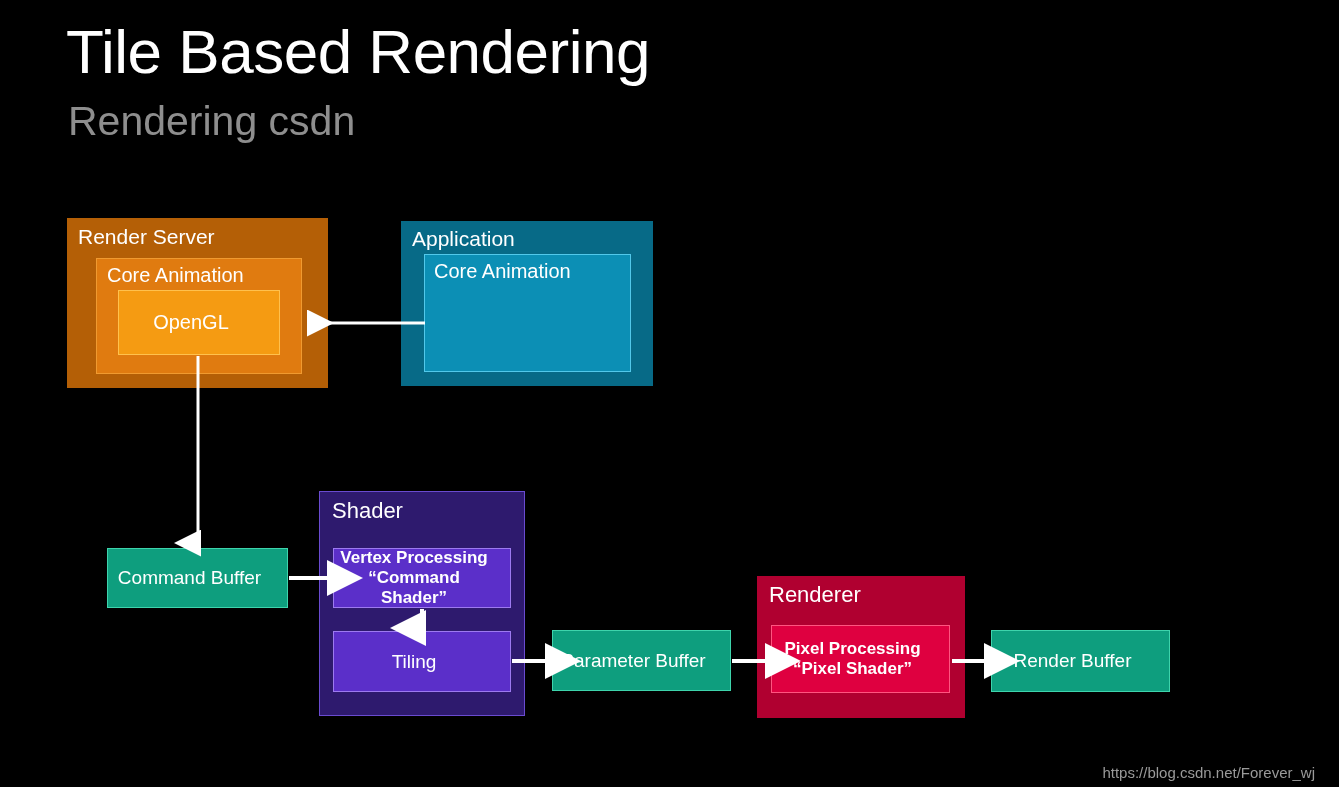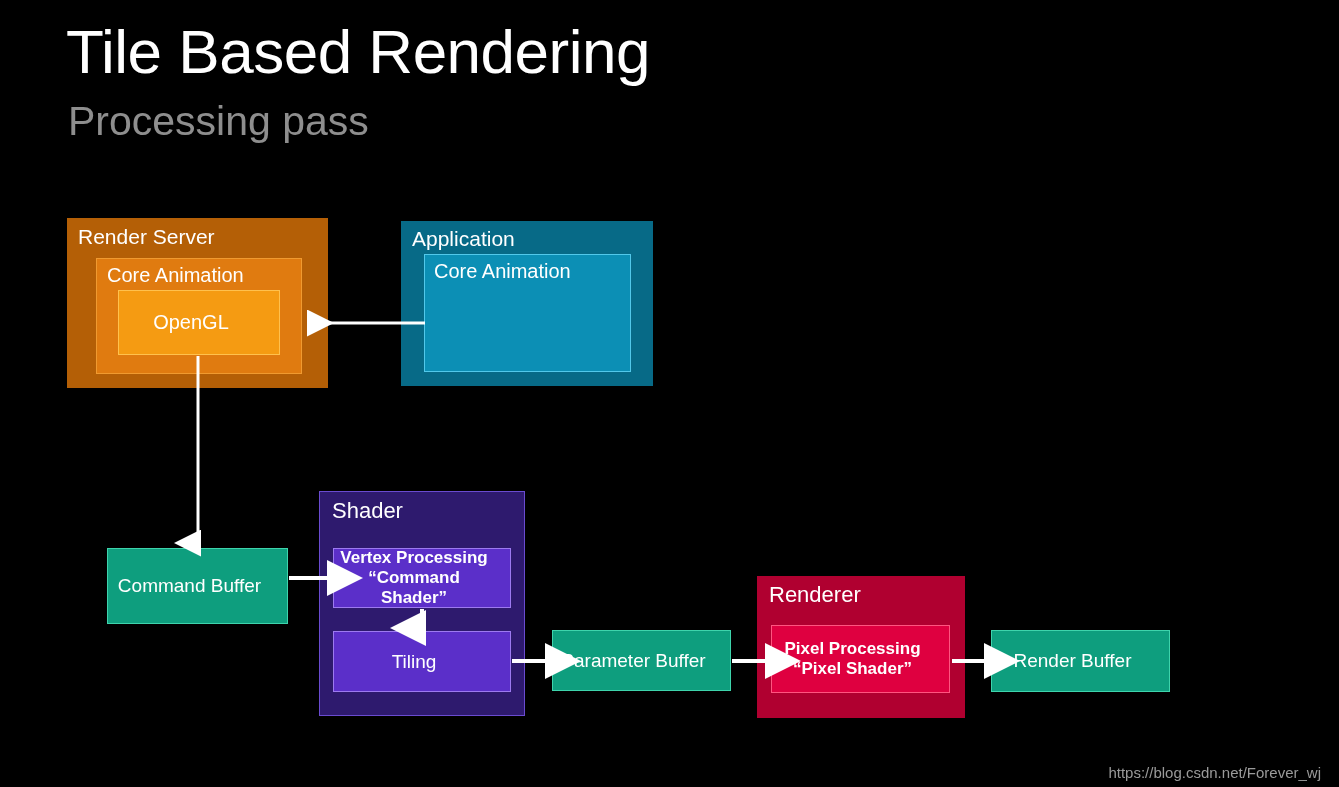--- a/index.html
+++ b/index.html
@@ -118,21 +118,21 @@
     font-size: 48px;
     color: #ffffff;
     white-space: nowrap;
   }
 
   
   .buffer {
     background: #0e9e7e;
     border: 1px solid #3ed4ac;
   }
-  #command-buffer { left: 107px; top: 548px; width: 181px; height: 76px; }
+  #command-buffer { left: 107px; top: 548px; width: 181px; height: 60px; }
   #parameter-buffer { left: 552px; top: 630px; width: 179px; height: 61px; }
   #render-buffer { left: 991px; top: 630px; width: 179px; height: 62px; }
   .buffer .centered-label { font-size: 19px; }
 
   
   #tiler {
     left: 319px; top: 491px; width: 206px; height: 225px;
     background: #2e1a6e;
     border: 1px solid #6a4bd0;
   }
@@ -174,34 +174,34 @@
     position: absolute;
     left: 0; top: 0;
     width: 1339px;
     height: 787px;
     pointer-events: none;
   }
 
   
   #watermark {
     position: absolute;
-    right: 18px;
+    right: 24px;
     bottom: 6px;
     font-size: 15px;
     color: #9a9a9a;
     white-space: nowrap;
   }
 </style>
 </head>
 <body>
 
 <div id="slide">
 
   <div id="title">Tile Based Rendering</div>
-  <div id="subtitle">Processing pass</div>
+  <div id="subtitle">Rendering csdn</div>
 
   <div class="box" id="render-server">
     <div class="box-label" id="render-server-label">Render Server</div>
   </div>
   <div class="box" id="rs-core-animation">
     <div class="box-label" id="rs-core-animation-label">Core Animation</div>
   </div>
   <div class="box" id="opengl">
     <div class="centered-label" id="opengl-label">OpenGL</div>
   </div>

